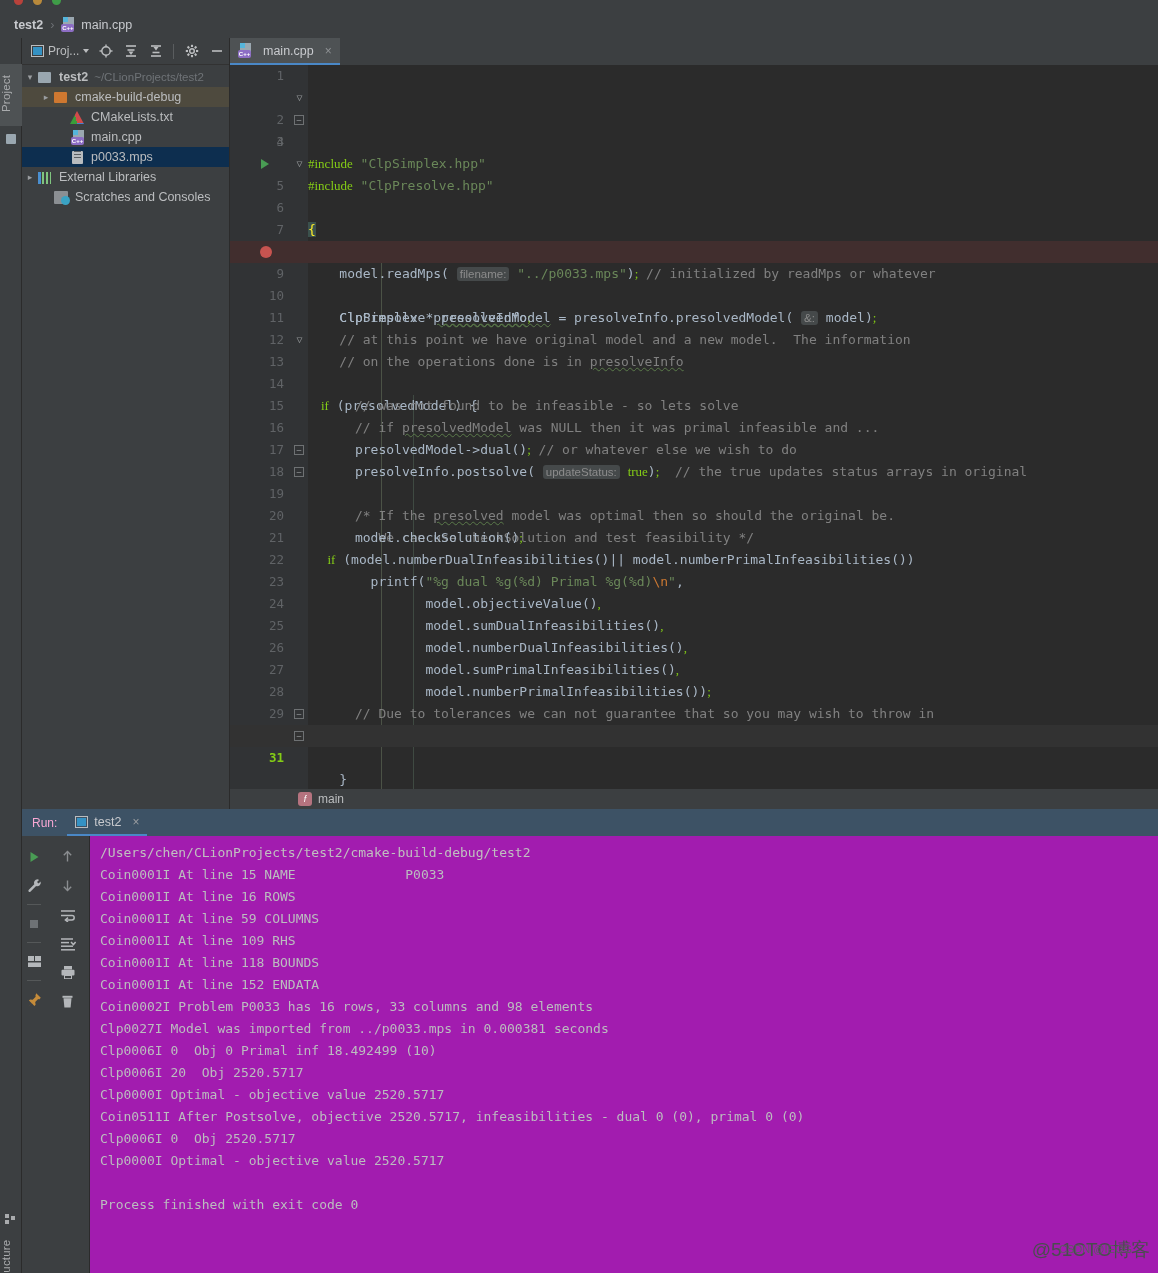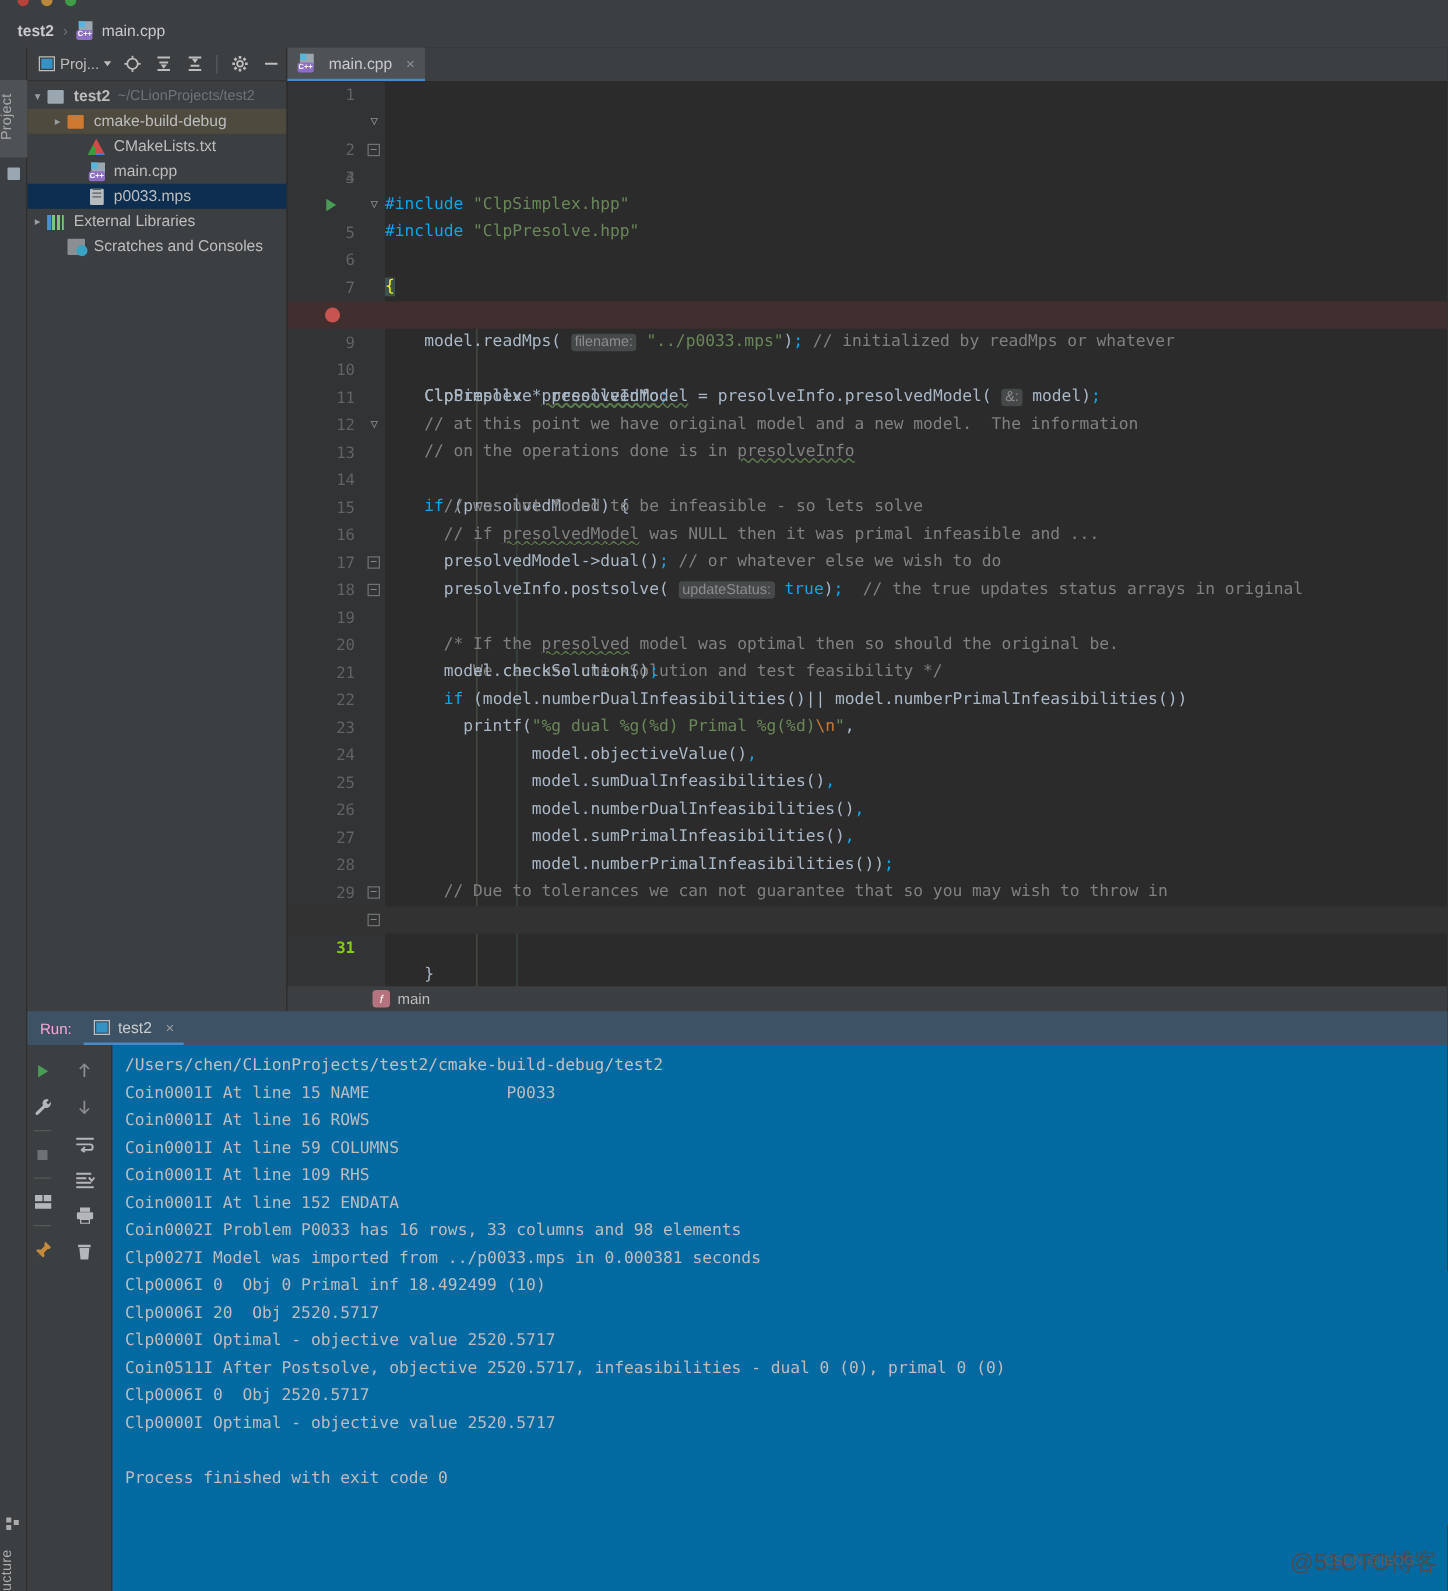--- a/index.html
+++ b/index.html
@@ -139,21 +139,21 @@
               border-top: 5px solid transparent; border-bottom: 5px solid transparent;
               border-left: 8px solid #499c54; }
   .foldmark { position: absolute; left: 64px; top: 6px; width: 11px; height: 11px;
               color: #8b8e90; font-size: 10px; line-height: 10px; text-align: center; }
   .foldbox { position:absolute; left:64px; top:6px; width:10px; height:10px;
              border:1px solid #6e7173; color:#8b8e90; font-size:9px; line-height:8px;
              text-align:center; }
   .guide { position: absolute; width: 1px; background: #4b5246; top: 0; }
 
   
-  .kw   { color: #0ea5e9; }
+  .kw   { color: #84cc16; font-family: Liberation Serif, serif; }
   .fnm  { color: #ffc66d; }
   .str  { color: #6a8759; }
   .cmt  { color: #808080; }
   .num  { color: #6897bb; }
   .plain{ color: #a9b7c6; }
   .param{ color: #a9b7c6; }
   .esc  { color: #cc7832; }
   .hint { background: #45494a; color: #8c8c8c; border-radius: 3px;
           font-size: 11.5px; padding: 1px 3px; font-family: "Liberation Sans", sans-serif; }
   .brace-hl { background: #3b514d; color: #ffef28; }
@@ -179,21 +179,21 @@
 
   .runbody { position: absolute; left: 0; top: 27px; width: 1136px; height: 437px; }
   .runtools { position: absolute; left: 0; top: 0; width: 24px; height: 437px;
               background: #3c3f41; padding-top: 6px; }
   .runtools2 { position: absolute; left: 24px; top: 0; width: 44px; height: 437px;
                background: #3c3f41; border-right: 1px solid #2b2b2b; padding-top: 6px; }
   .rtbtn { height: 29px; display:flex; align-items:center; justify-content:center; }
   .rtdiv { height:1px; background:#555859; margin: 4px 5px; }
 
   .console { position: absolute; left: 68px; top: 0; width: 1068px; height: 437px;
-             background: #0369a1; padding: 6px 16px 0 10px; overflow: hidden; }
+             background: #a21caf; padding: 6px 16px 0 10px; overflow: hidden; }
   .coline { height: 22px; line-height: 22px; color: #bbbdbf; font-size: 13px;
             font-family: "DejaVu Sans Mono", monospace; white-space: pre; }
   .coline .sel { background: #2f5b99; color: #e6e6e6; }
   .coline.path { color: #c0c0c0; }
 
   .wm { position: absolute; right: 8px; bottom: 10px; color: #4a4d4f; font-size: 19px;
         font-family: "Liberation Sans", sans-serif; }
   .wm2 { position: absolute; right: 26px; bottom: 18px; color: #5a5d5f; font-size: 11px;
          font-family: "Liberation Sans", sans-serif; }
   .rt-ico { display:block; }
@@ -633,20 +633,21 @@
           </svg>
         </div>
       </div>
 
       <div class="console">
         <div class="coline path">/Users/chen/CLionProjects/test2/cmake-build-debug/test2</div>
         <div class="coline">Coin0001I At line 15 NAME              P0033</div>
         <div class="coline">Coin0001I At line 16 ROWS</div>
         <div class="coline">Coin0001I At line 59 COLUMNS</div>
         <div class="coline">Coin0001I At line 109 RHS</div>
+        <div class="coline">Coin0001I At line 118 BOUNDS</div>
         <div class="coline">Coin0001I At line 152 ENDATA</div>
         <div class="coline">Coin0002I Problem P0033 has 16 rows, 33 columns and 98 elements</div>
         <div class="coline">Clp0027I Model was imported from ../p0033.mps in 0.000381 seconds</div>
         <div class="coline">Clp0006I 0  Obj 0 Primal inf 18.492499 (10)</div>
         <div class="coline">Clp0006I 20  Obj 2520.5717</div>
         <div class="coline">Clp0000I Optimal - objective value 2520.5717</div>
         <div class="coline">Coin0511I After Postsolve, objective 2520.5717, infeasibilities - dual 0 (0), primal 0 (0)</div>
         <div class="coline">Clp0006I 0  Obj 2520.5717</div>
         <div class="coline">Clp0000I Optimal - objective value 2520.5717</div>
         <div class="coline"></div>

